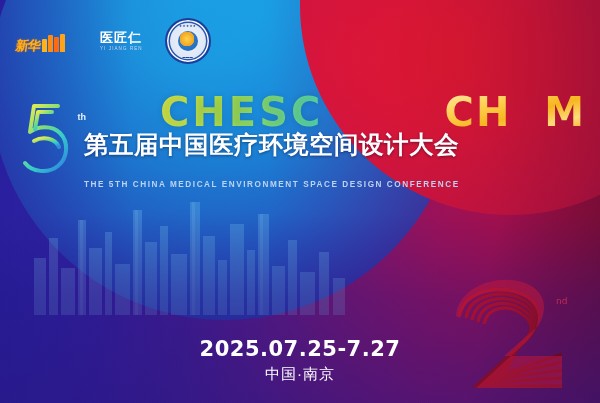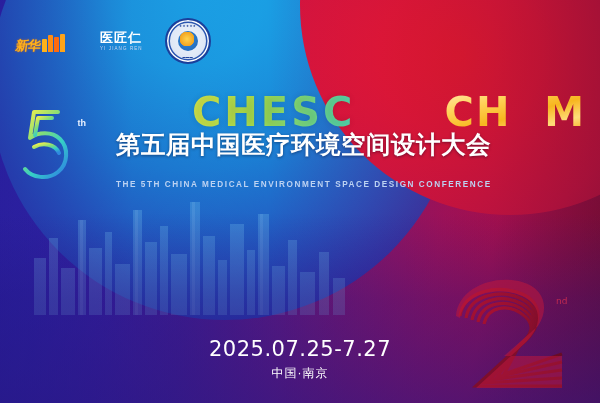--- a/index.html
+++ b/index.html
@@ -177,22 +177,21 @@
     text-align: center; font-size: 3.2px; color: #1a3f9b; letter-spacing: .3px;
   }
 
   
   .block-left {
     position: absolute;
     left: 12px;
     top: 92px;
     z-index: 5;
     display: flex;
-    align-items: center;
-    gap: 32px;
+    align-items: flex-start;
   }
   .numeral-5 {
     position: relative;
     width: 62px; height: 80px;
     flex: 0 0 auto;
     margin-top: 4px;
   }
   .numeral-5 .th {
     position: absolute;
     right: -12px; top: 16px;
@@ -291,28 +290,28 @@
   
   .date-block {
     position: absolute;
     left: 0; right: 0;
     top: 337px;
     text-align: center;
     z-index: 5;
   }
   .date-main {
     font-size: 21px;
-    font-weight: normal;
+    font-weight: bold;
     color: #ffffff;
     letter-spacing: 0.5px;
     font-family: "DejaVu Sans", sans-serif;
   }
   .date-sub {
     margin-top: 4px;
-    font-size: 12px;
+    font-size: 15px;
     color: #ffffff;
     letter-spacing: 1px;
   }
 </style>
 </head>
 <body>
 
 <div id="poster">
 
   <div class="bg-layer">

